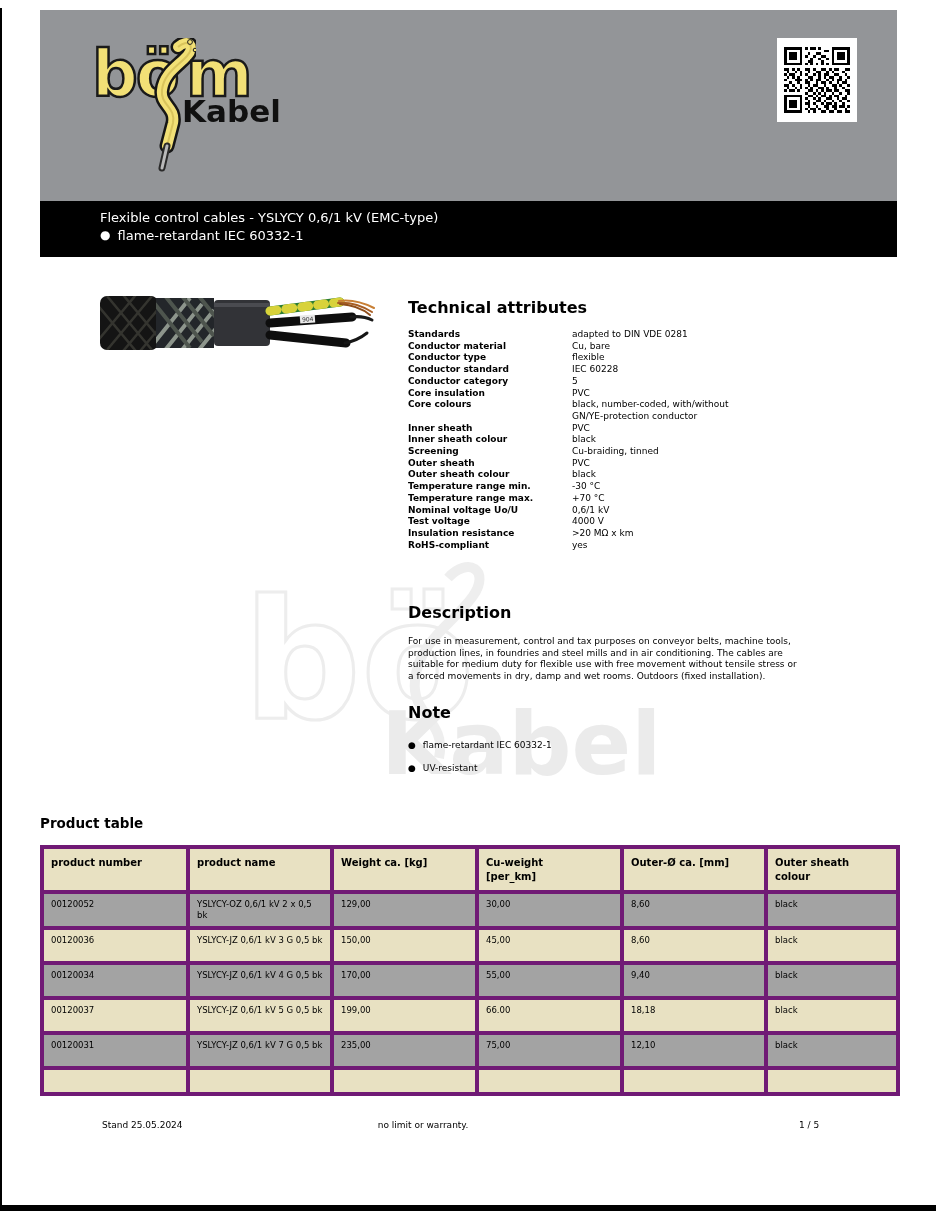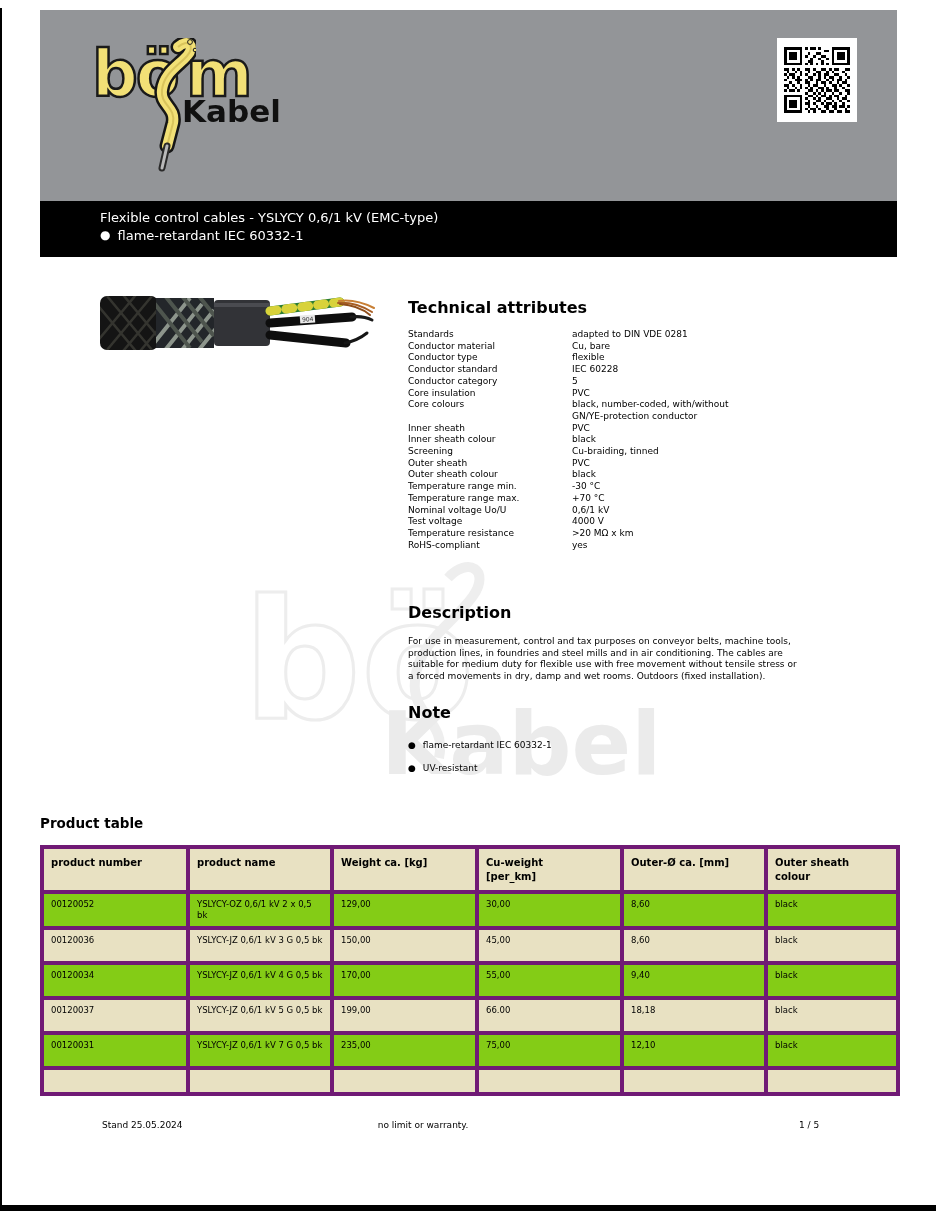--- a/index.html
+++ b/index.html
@@ -35,38 +35,38 @@
   .content{position:absolute;left:0;top:0;z-index:1;width:936px;height:1211px;}
 
   
   .cable{left:100px;top:290px;width:278px;height:66px;}
 
   
   .h-section{font-size:16px;font-weight:bold;line-height:1;}
   .tech-h{left:408px;top:300px;}
   .attr-list{left:408px;top:329px;width:352px;font-size:9px;line-height:11.7px;}
   .attr-row{display:flex;}
-  .attr-label{width:164px;flex:0 0 164px;}
+  .attr-label{width:164px;flex:0 0 164px;font-weight:bold;}
   .attr-value{width:184px;}
 
   .desc-h{left:408px;top:605px;}
   .desc-text{left:408px;top:636px;width:396px;font-size:9px;line-height:11.6px;}
   .note-h{left:408px;top:705px;}
   .note-item{font-size:9px;line-height:10px;display:flex;align-items:center;}
   .note-1{left:408px;top:740px;}
   .note-2{left:408px;top:763px;}
   .note-item .dot{font-size:9px;margin-right:7px;}
 
   
   .pt-h{left:40px;top:817px;font-size:13.5px;font-weight:bold;line-height:1;}
   .table-clip{left:40px;top:845px;width:860px;height:267px;overflow:hidden;}
   table{border-collapse:collapse;table-layout:fixed;width:856px;}
   th,td{border:4px solid #701a75;box-sizing:border-box;vertical-align:top;text-align:left;}
   thead th{background:#e8e1c2;font-size:10px;font-weight:bold;padding:7px 7px;height:43px;line-height:1.35;}
-  tbody td{font-size:8.5px;padding:5px 7px;height:35px;line-height:1.3;background:#84cc16;}
+  tbody td{font-size:8.5px;padding:5px 7px;height:35px;line-height:1.3;background:#a3a3a3;}
   tbody tr:nth-child(even) td{background:#e8e1c2;}
   tbody tr.stub td{height:26px;}
   .th-narrow{display:inline-block;max-width:62px;}
   .th-narrow2{display:inline-block;max-width:82px;}
 
   
   .foot{font-size:9px;line-height:1;top:1121px;}
   .foot-left{left:102px;}
   .foot-center{left:323px;width:200px;text-align:center;}
   .foot-right{left:799px;}
@@ -243,21 +243,21 @@
         </div>
       <div class="attr-row">
           <span class="attr-label">Nominal voltage Uo/U</span>
           <span class="attr-value">0,6/1 kV</span>
         </div>
       <div class="attr-row">
           <span class="attr-label">Test voltage</span>
           <span class="attr-value">4000 V</span>
         </div>
       <div class="attr-row">
-          <span class="attr-label">Temperature resistance</span>
+          <span class="attr-label">Insulation resistance</span>
           <span class="attr-value">&gt;20 MΩ x km</span>
         </div>
       <div class="attr-row">
           <span class="attr-label">RoHS-compliant</span>
           <span class="attr-value">yes</span>
         </div>
     </div>
 
     <div class="abs h-section desc-h">Description</div>
     <div class="abs desc-text">For use in measurement, control and tax purposes on conveyor belts, machine tools, production lines, in foundries and steel mills and in air conditioning. The cables are suitable for medium duty for flexible use with free movement without tensile stress or a forced movements in dry, damp and wet rooms. Outdoors (fixed installation).</div>

